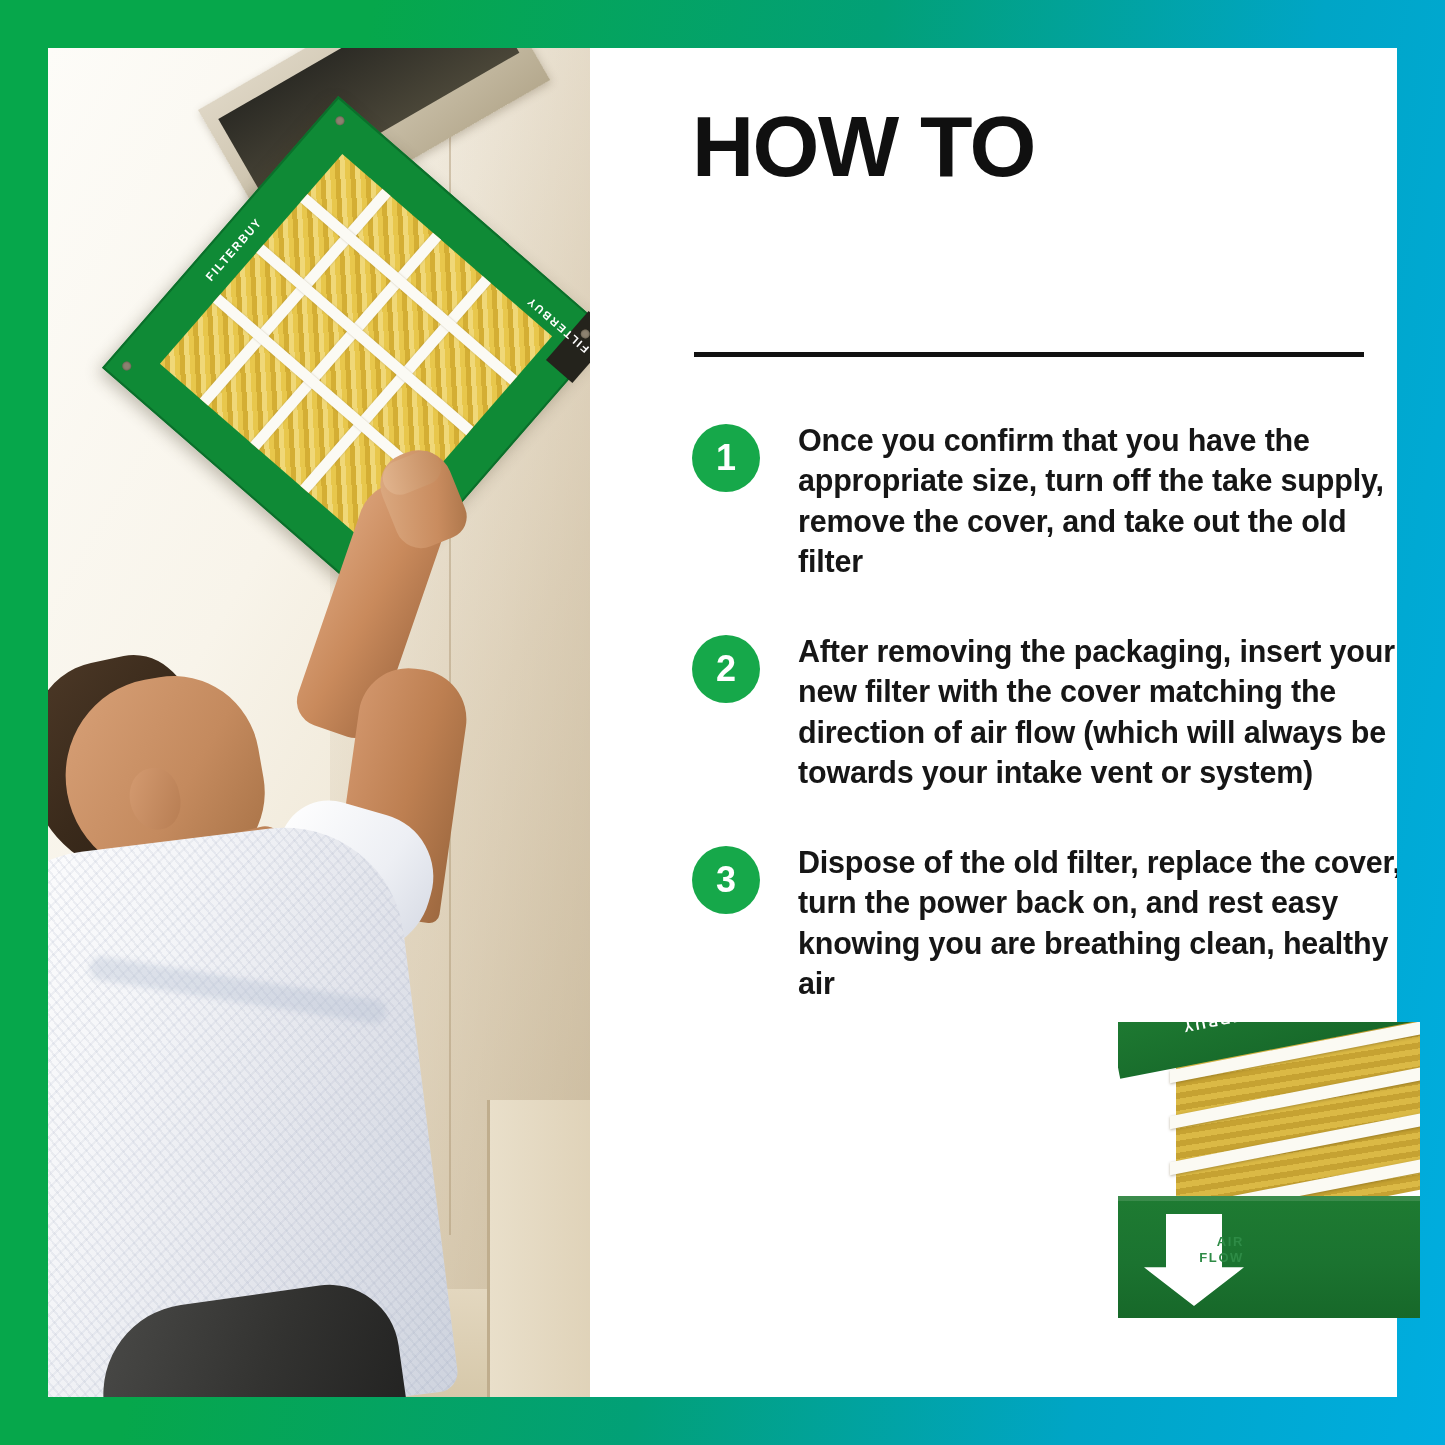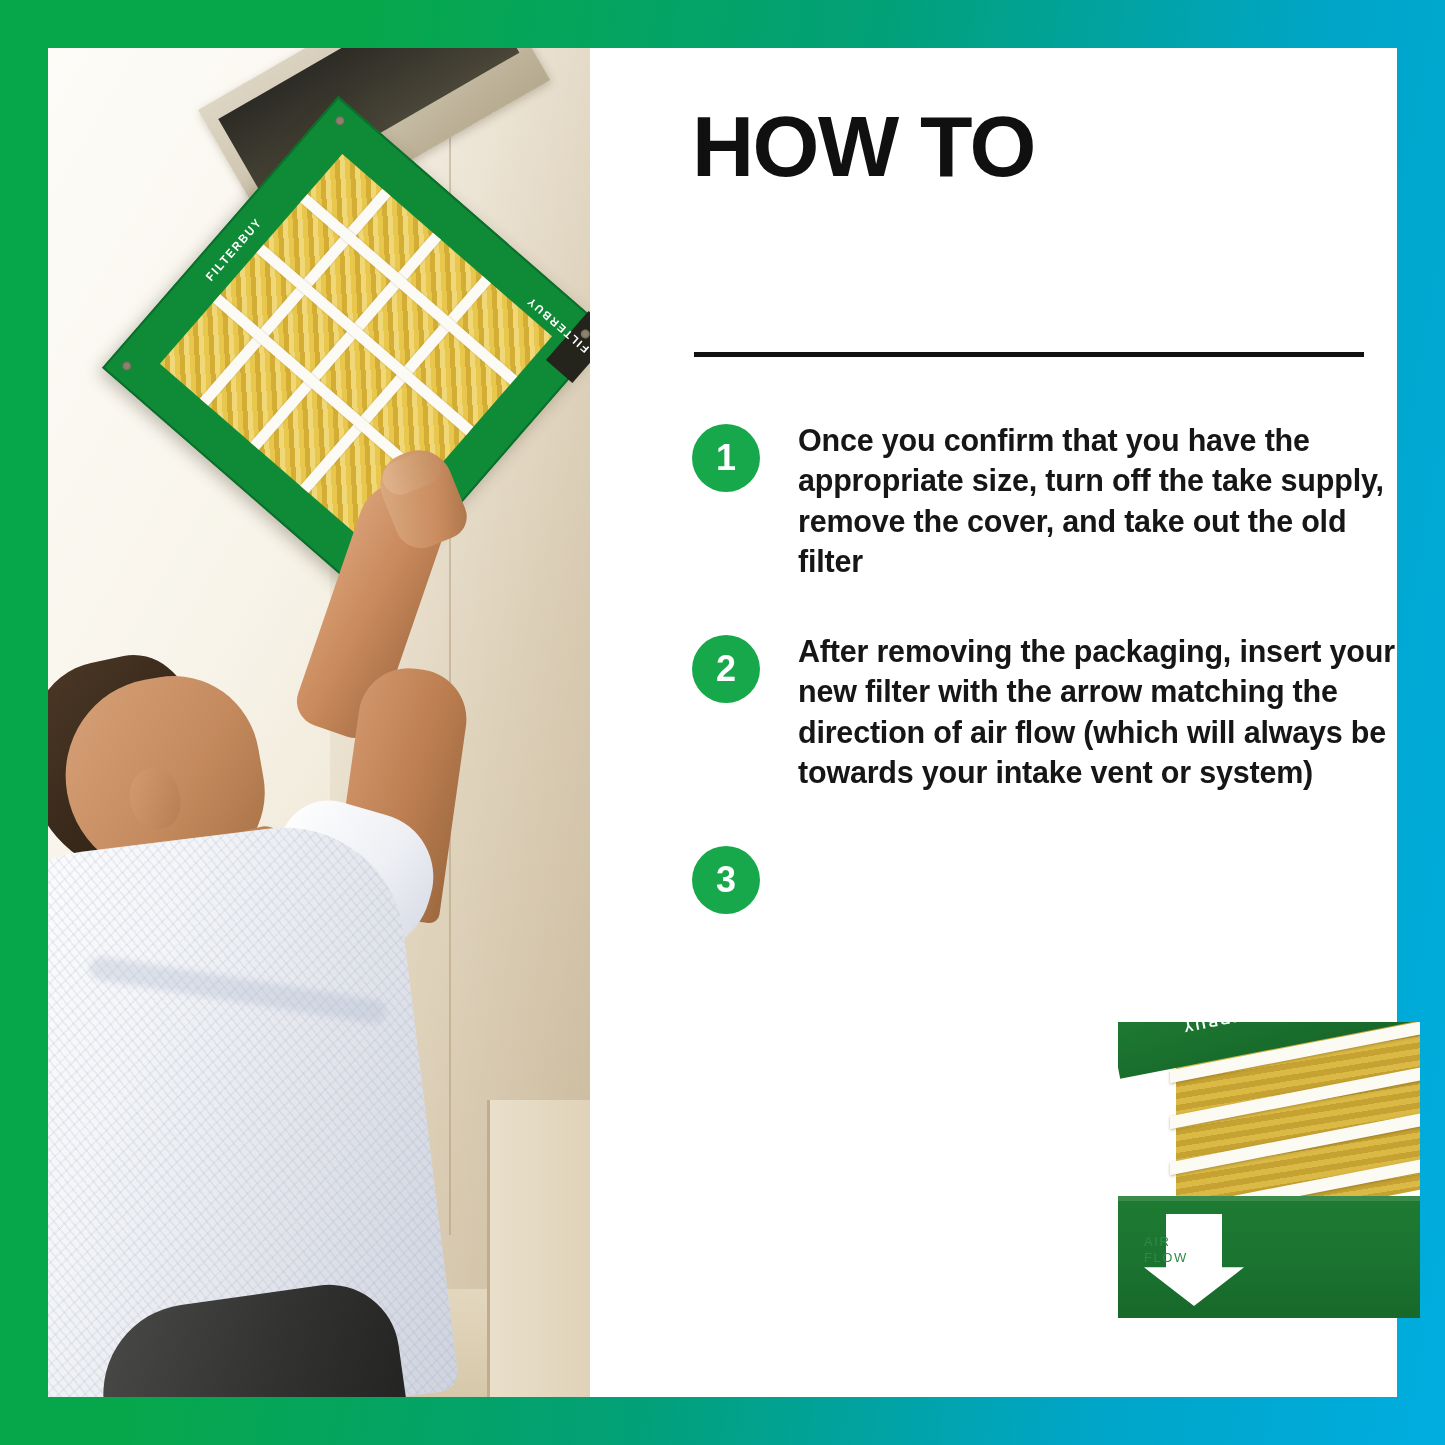--- a/index.html
+++ b/index.html
@@ -300,22 +300,22 @@
     left:26px; top:18px;
     width:100px; height:92px;
   }
   .airflow-arrow {
     position:absolute; inset:0;
     background:#ffffff;
     clip-path:polygon(22% 0%, 78% 0%, 78% 58%, 100% 58%, 50% 100%, 0% 58%, 22% 58%);
   }
   .airflow-text {
     position:absolute; left:0; top:20px; width:100%;
-    text-align:left;
-    font-size:13px; font-weight:400; letter-spacing:1.6px;
+    text-align:right;
+    font-size:13px; font-weight:700; letter-spacing:1.6px;
     line-height:16px;
     color:#2E8B46;
   }
 
   
   #content {
     position:absolute;
     left:608px; top:0px;
     width:742px; height:1349px;margin-left:36px;
   }
@@ -438,25 +438,26 @@
 
       <div id="steps">
 
         <div class="step">
           <div class="step-badge">1</div>
           <div class="step-text">Once you confirm that you have the appropriate size, turn off the take supply, remove the cover, and take out the old filter</div>
         </div>
 
         <div class="step">
           <div class="step-badge">2</div>
-          <div class="step-text">After removing the packaging, insert your new filter with the arrow matching the direction of air flow (which will always be towards your intake vent or system)</div>
+          <div class="step-text">After removing the packaging, insert your new filter with the cover matching the direction of air flow (which will always be towards your intake vent or system)</div>
         </div>
 
         <div class="step">
           <div class="step-badge">3</div>
+          <div class="step-text">Dispose of the old filter, replace the cover, turn the power back on, and rest easy knowing you are breathing clean, healthy air</div>
         </div>
 
       </div>
     </div>
   </div>
 
   <div id="product">
     <div class="prod-top"></div>
 
     <div class="prod-pleats"></div>

